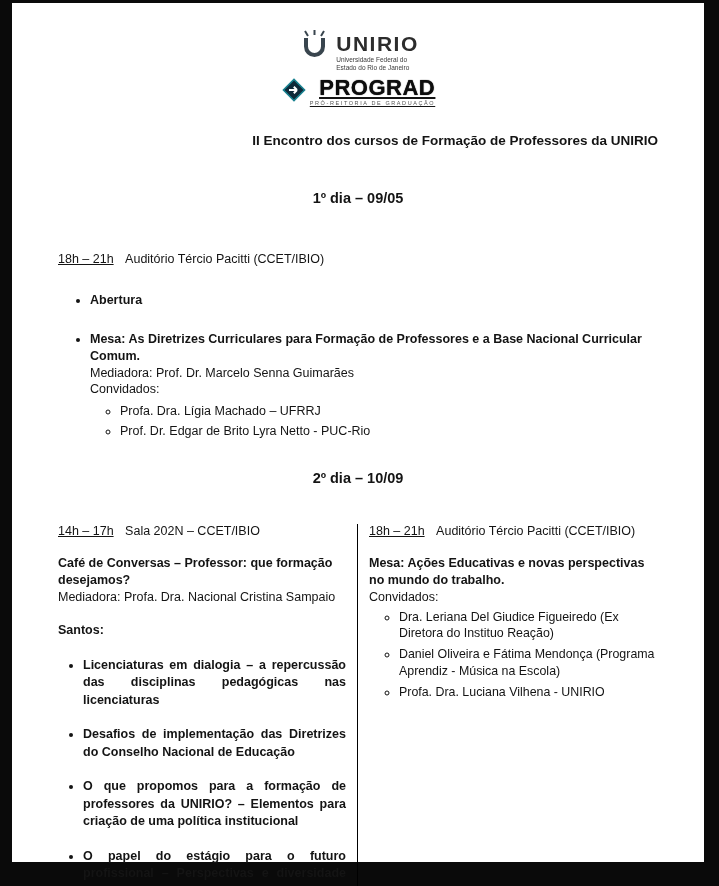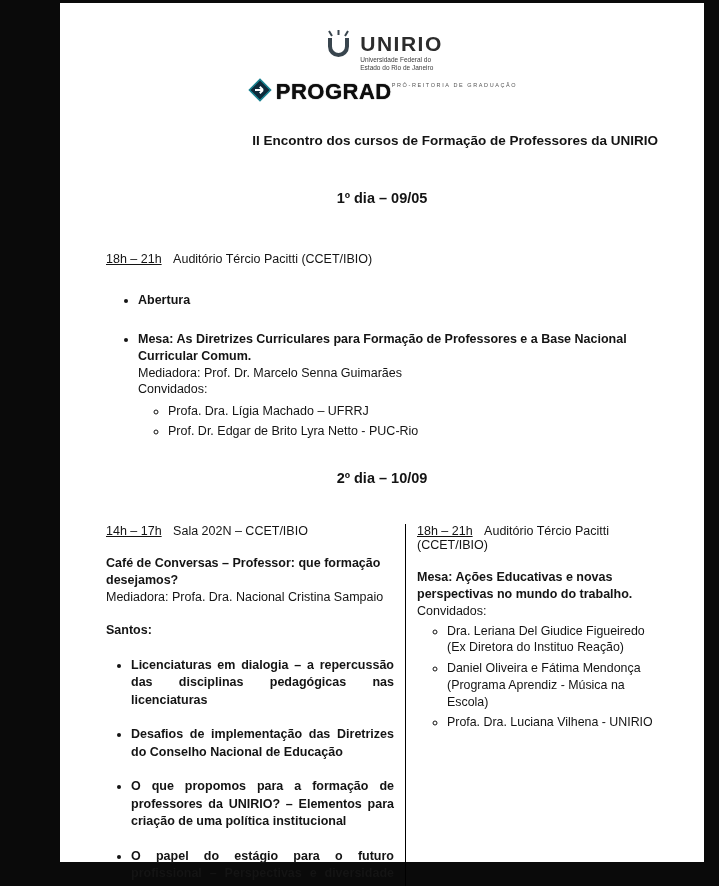--- a/index.html
+++ b/index.html
@@ -7,31 +7,30 @@
     width: 719px; height: 886px;
     background: #0a0a0a;
     position: relative; overflow: hidden;
     font-family: "Liberation Sans", sans-serif;
   }
   .page {
     position: absolute; top: 3px; left: 12px; right: 15px; bottom: 24px;
     background: #ffffff; color: #141414;
     padding: 26px 46px 0 46px;
     box-sizing: border-box;
-    margin-left: 48px;
   }
 
   
   .logos { display: flex; flex-direction: column; align-items: center; }
   .logo-unirio { display: flex; align-items: flex-start; gap: 5px; }
   .unirio-text { display: flex; flex-direction: column; }
   .unirio-name { font-size: 21px; font-weight: bold; letter-spacing: 1.5px; color: #2c2c2c; line-height: 1; margin-top: 4px; }
   .unirio-sub { font-size: 6.5px; color: #3a3a3a; line-height: 1.3; white-space: pre-line; margin-top: 2px; }
   .logo-prograd { display: flex; align-items: center; gap: 3px; margin-top: 4px; }
-  .prograd-text { display: flex; flex-direction: row; align-items: flex-start; }
+  .prograd-text { display: flex; flex-direction: column; align-items: flex-end; text-decoration: underline; }
   .prograd-name { font-size: 22px; font-weight: bold; letter-spacing: 0.5px; color: #0d0d0d; line-height: 1;
                   text-shadow: 0 0 1px #000; }
   .prograd-sub { font-size: 5.5px; letter-spacing: 1.6px; color: #555; margin-top: 1px; }
 
   
   .doc-title { text-align: right; font-weight: bold; font-size: 13.5px; margin-top: 26px; }
   .day-heading { text-align: center; font-weight: bold; font-size: 14.5px; }
   .day1-heading { margin-top: 42px; }
   .day2-heading { margin-top: 30px; }
 

